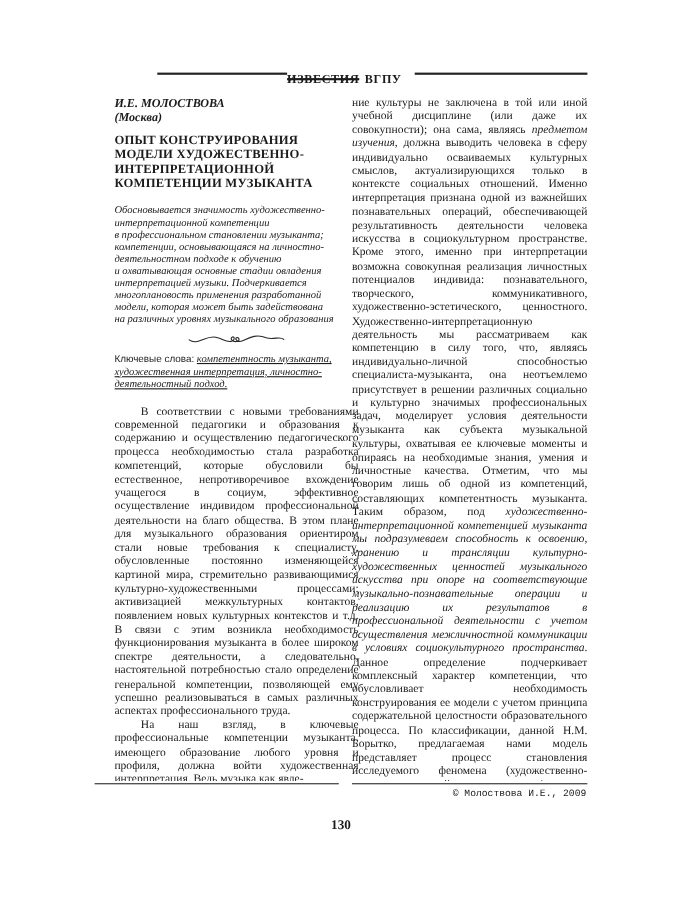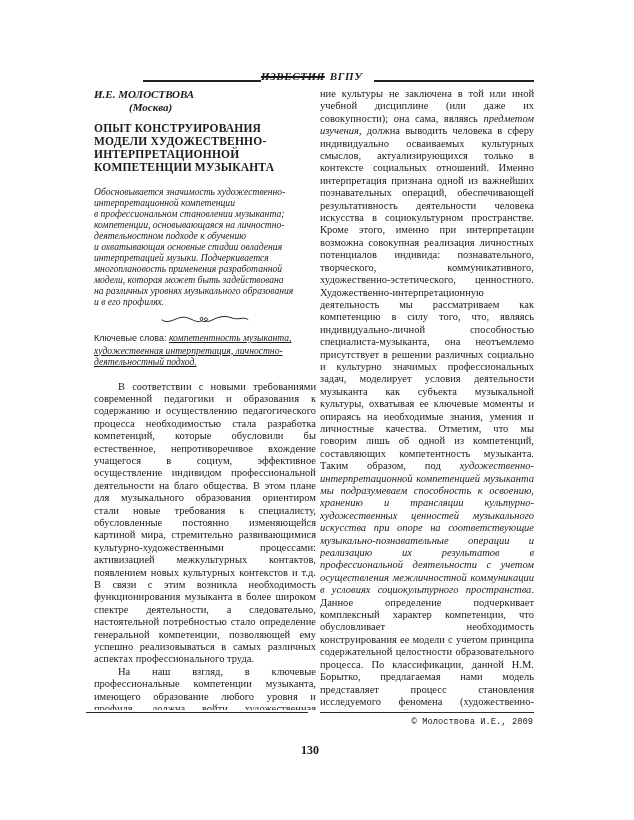--- a/index.html
+++ b/index.html
@@ -4,34 +4,34 @@
 <style>
   html,body{margin:0;padding:0;background:#e8e8e8;}
   .page{
     position:relative;width:634px;height:820px;background:#ffffff;
     font-family:"Liberation Serif","DejaVu Serif",serif;color:#1b1b1b;
     overflow:hidden;margin:0 auto;
   }
   
   .runhead{
     position:absolute;left:143px;top:66px;width:391px;height:16px;
-    display:flex;align-items:flex-end;
-    font-weight:bold;font-size:11px;letter-spacing:.6px;white-space:nowrap;font-style:italic;
+    display:flex;align-items:flex-start;
+    font-weight:bold;font-size:11px;letter-spacing:.6px;white-space:nowrap;
   }
   .runhead .rule{border-top:2px solid #232323;height:0;}
   .rule-left{width:118px;}
   .rule-right{flex:1;}
   .jw1{text-decoration:line-through;text-decoration-thickness:1.5px;margin-right:5px;}
   .jw2{margin-right:12px;}
   
   .col{position:absolute;top:88px;overflow:hidden;}
-  .col-left{left:94px;width:222px;height:622px;}
+  .col-left{left:104px;width:222px;height:622px;}
   .col-right{left:320px;width:214px;height:622px;}
   .author,.location{font-weight:bold;font-style:italic;font-size:11px;line-height:12.5px;}
-  .location{margin-bottom:9px;margin-left:35px;}
+  .location{margin-bottom:9px;}
   .title{
     font-weight:bold;font-size:11.5px;line-height:13px;max-width:196px;
     margin:0 0 12px 0;letter-spacing:.2px;
   }
   .abstract{font-style:italic;font-size:9.6px;line-height:11px;}
   .flourish-wrap{text-align:center;margin:5px 0 4px 0;height:16px;}
   .keywords{font-size:9.6px;line-height:11.5px;margin-bottom:13px;}
   .kw-label{font-family:"Liberation Sans","DejaVu Sans",sans-serif;font-size:9px;font-style:normal;}
   .kw-text{font-style:italic;text-decoration:underline;}
   .body-text{font-size:10.5px;line-height:12.4px;text-align:justify;margin:0;}
@@ -71,21 +71,20 @@
       <div>Обосновывается значимость художественно-</div>
       <div>интерпретационной компетенции</div>
       <div>в профессиональном становлении музыканта;</div>
       <div>компетенции, основывающаяся на личностно-</div>
       <div>деятельностном подходе к обучению</div>
       <div>и охватывающая основные стадии овладения</div>
       <div>интерпретацией музыки. Подчеркивается</div>
       <div>многоплановость применения разработанной</div>
       <div>модели, которая может быть задействована</div>
       <div>на различных уровнях музыкального образования</div>
-      <div>и в его профилях.</div>
     </div>
 
     <div class="flourish-wrap">
       <svg width="90" height="14" viewBox="0 0 90 14" aria-hidden="true">
         <path d="M2 8 C 10 14, 18 2, 28 6 C 34 8, 37 11, 41 9 C 44 7.5, 43 4.5, 41 5.5 C 39 6.5, 41 10, 45 9.5 C 49 9, 47 5, 45 6 C 43 7, 46 10.5, 50 9 C 55 7, 62 2, 72 6 C 79 8.5, 84 4, 88 7.5" fill="none" stroke="#262626" stroke-width="1" stroke-linecap="round"></path>
       </svg>
     </div>
 
     <div class="keywords"><span class="kw-label">Ключевые слова:</span> <span class="kw-text">компетентность музыканта, художественная интерпретация, личностно-деятельностный подход.</span></div>
 

